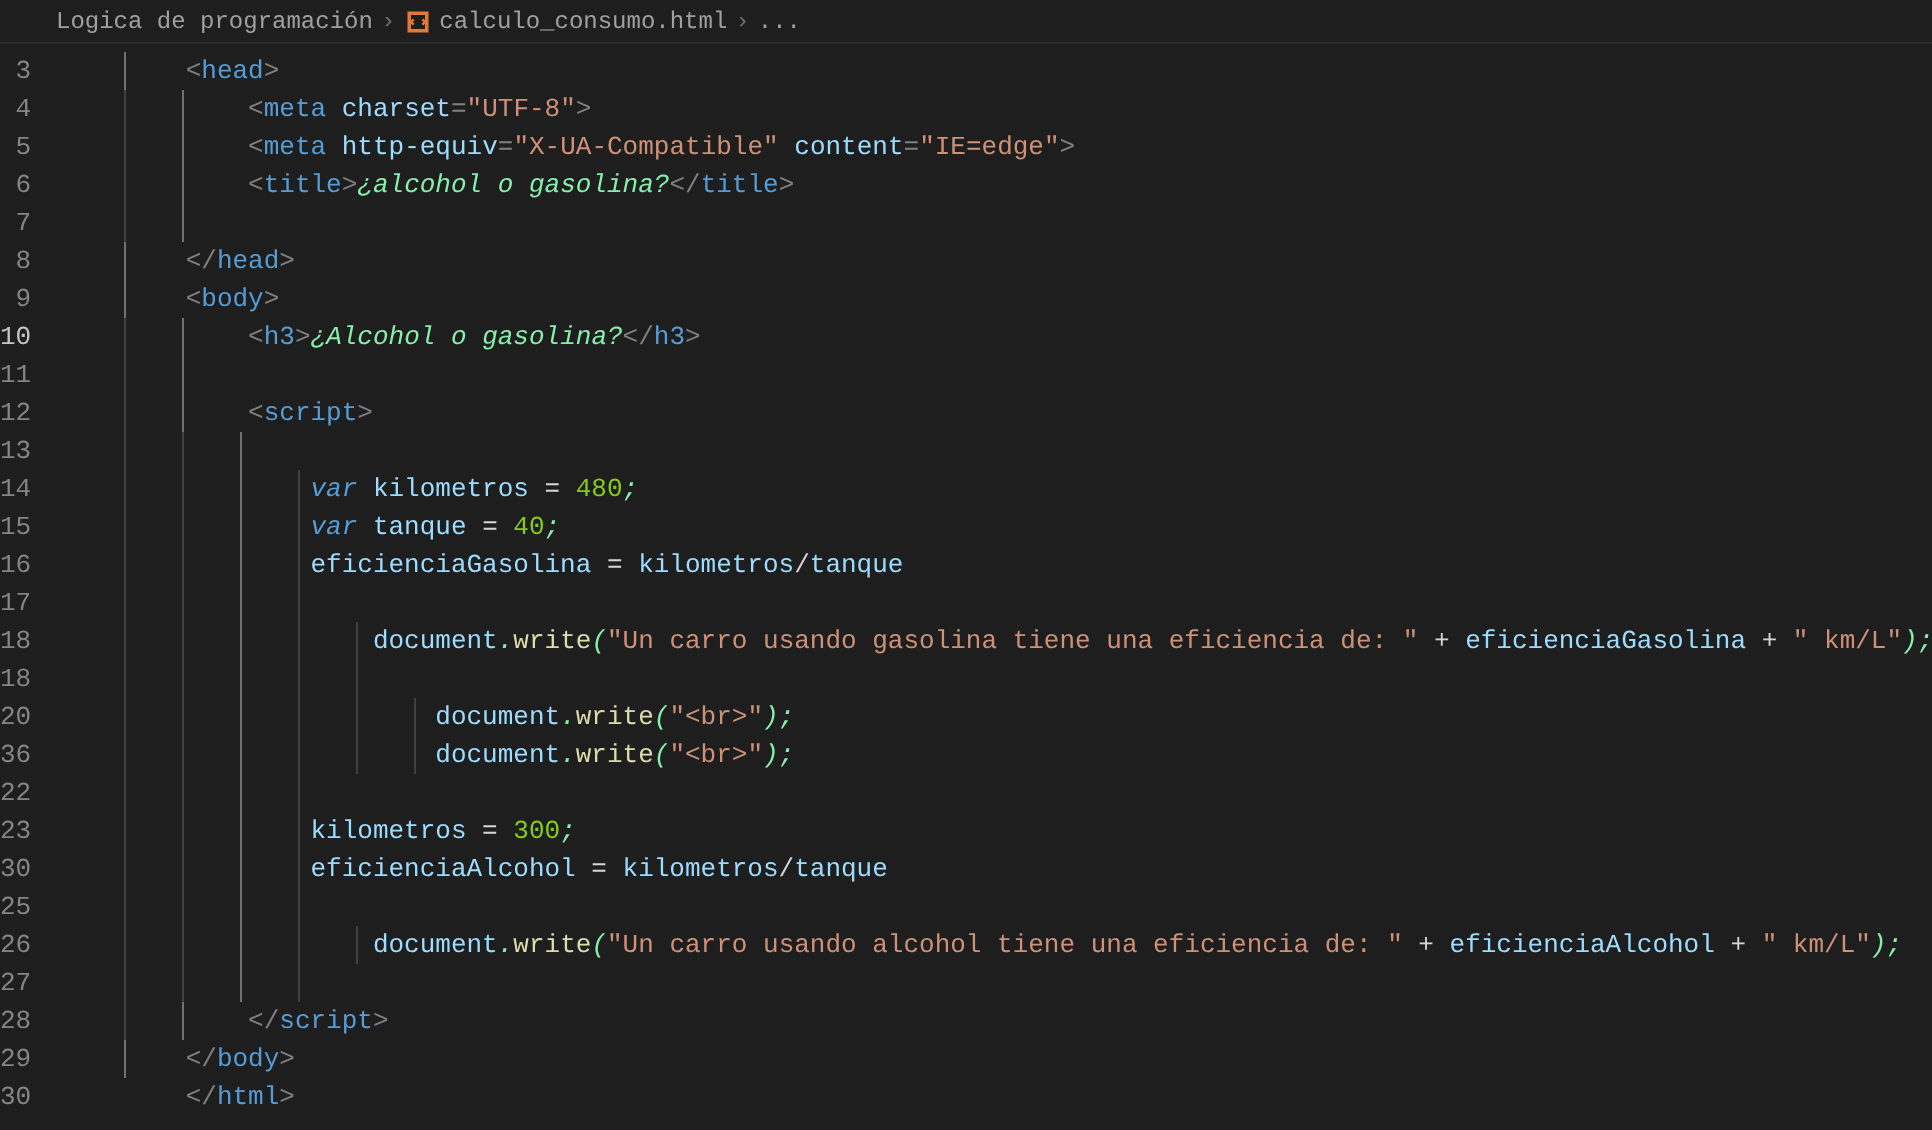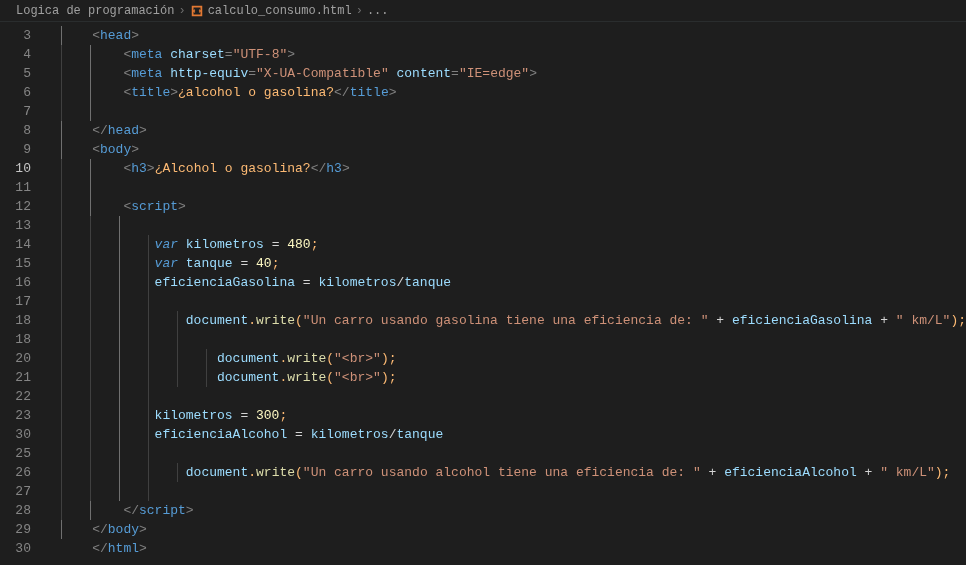--- a/index.html
+++ b/index.html
@@ -6,56 +6,57 @@
 body {
   background:#1e1e1e;
   color:#d4d4d4;
   font-family:Consolas,'Courier New',monospace;
   font-size:13px;
   width:966px; height:565px;
   overflow:hidden;
 }
 .breadcrumb {
   height:22px; display:flex; align-items:center;
-  padding:0 16px; background:#1e1e1e;
+  padding:0 28px; background:#1e1e1e;
   color:#a0a0a0; font-size:12px;
   border-bottom:1px solid #2a2d2e;
   gap:4px;
 }
 .breadcrumb .sep{color:#6e6e6e;}
 .breadcrumb svg{flex-shrink:0;}
 .editor { display:flex; height:calc(100% - 22px); }
 .gutter {
   width:48px; text-align:right;
   color:#858585; padding:4px 14px 0 0;
   user-select:none; line-height:19px;
   position:relative;
 }
 .gutter .ln{height:19px;}
 .gutter .ln.active{color:#c6c6c6;}
 .code {
   flex:1; padding:4px 0 0 16px;
   line-height:19px; white-space:pre;
   position:relative;
+  margin-left:16px;
 }
 .row{height:19px; position:relative;}
 .indent-guide{
   position:absolute; top:0; bottom:0; width:1px;
   background:#404040;
 }
 .ig-active{background:#707070;}
 
 .c-tag   {color:#569cd6;}
 .c-punc  {color:#808080;}
 .c-attr  {color:#9cdcfe;}
 .c-str   {color:#ce9178;}
-.c-text  {color:#fdba74;}
+.c-text  {color:#86efac;font-style:italic;}
 .c-kw    {color:#569cd6;font-style:italic;}
 .c-var   {color:#9cdcfe;}
-.c-num   {color:#fef9c3;}
+.c-num   {color:#84cc16;}
 .c-obj   {color:#9cdcfe;}
 .c-func  {color:#dcdcaa;}
 .c-op    {color:#d4d4d4;}
 </style>
 </head>
 <body>
 
 <div class="breadcrumb">
   <span>Logica de programación</span>
   <span class="sep">›</span>
@@ -81,21 +82,21 @@
       <div class="ln">11</div>
       <div class="ln">12</div>
       <div class="ln">13</div>
       <div class="ln">14</div>
       <div class="ln">15</div>
       <div class="ln">16</div>
       <div class="ln">17</div>
       <div class="ln">18</div>
       <div class="ln">18</div>
       <div class="ln">20</div>
-      <div class="ln">21</div>
+      <div class="ln">36</div>
       <div class="ln">22</div>
       <div class="ln">23</div>
       <div class="ln">30</div>
       <div class="ln">25</div>
       <div class="ln">26</div>
       <div class="ln">27</div>
       <div class="ln">28</div>
       <div class="ln">29</div>
       <div class="ln">30</div>
     </div>

